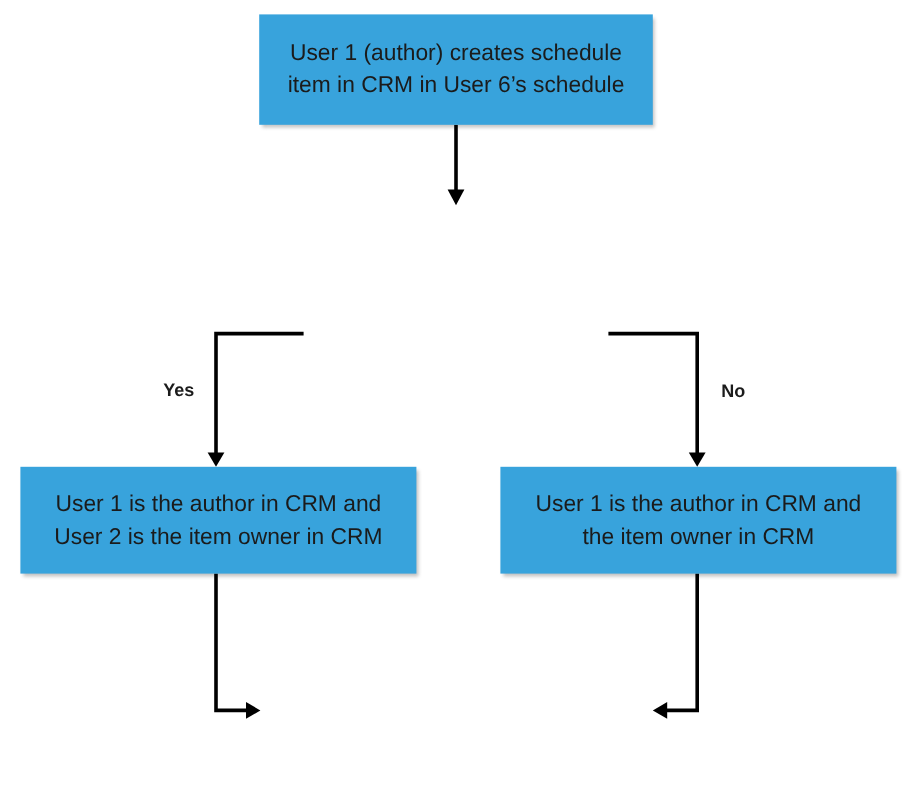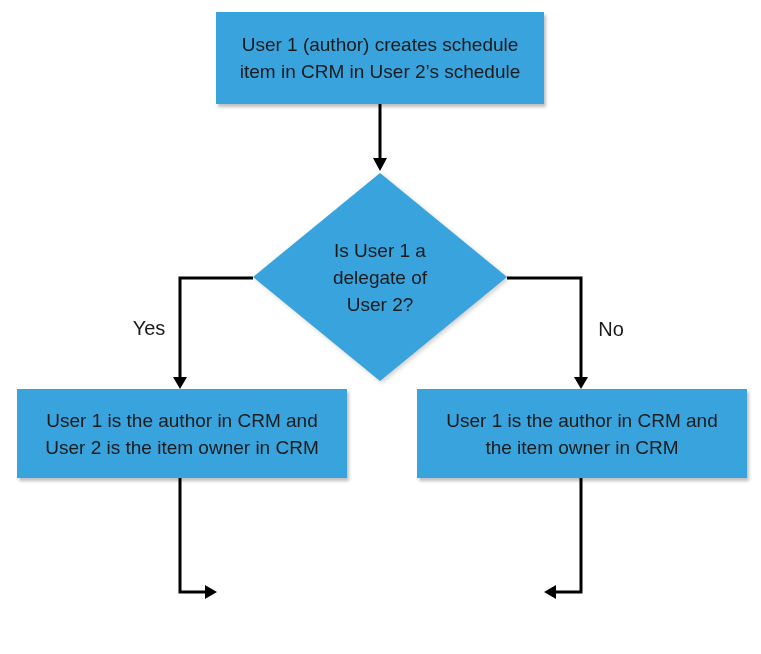--- a/index.html
+++ b/index.html
@@ -58,22 +58,22 @@
     justify-content: center;
     text-align: center;
     color: var(--text, #1b1b1b);
     font-size: 19px;
     line-height: 27px;
     white-space: pre-line;
     box-shadow: none;
   }
   .edge-label {
     position: absolute;
-    font-size: 20px;
-    font-weight: 400;
+    font-size: 15px;
+    font-weight: 700;
     color: var(--text, #1b1b1b);
     z-index: 3;
     width: 56px;
     text-align: center;
   }
   .label-yes { left: 121px; top: 317px; }
   .label-no  { left: 583px; top: 318px; }
 </style>
 </head>
 <body>
@@ -102,27 +102,22 @@
       <polygon points="205,585 205,599 217,592" fill="#000000"></polygon>
     </g>
 
     <g>
       <path d="M581 478 L581 592 L555 592" fill="none" stroke="#000000" stroke-width="3"></path>
       <polygon points="556,585 556,599 544,592" fill="#000000"></polygon>
     </g>
   </svg>
 
   <div class="node node-start">User 1 (author) creates schedule
-item in CRM in User 2’s schedule</div>
+item in CRM in User 6’s schedule</div>
 
-  <div class="diamond-wrap">
-    <div class="diamond">Is User 1 a
-delegate of
-User 2?</div>
-  </div>
 
   <div class="edge-label label-yes">Yes</div>
 
   <div class="edge-label label-no">No</div>
 
   <div class="node node-yes">User 1 is the author in CRM and
 User 2 is the item owner in CRM</div>
 
   <div class="node node-no">User 1 is the author in CRM and
 the item owner in CRM</div>

